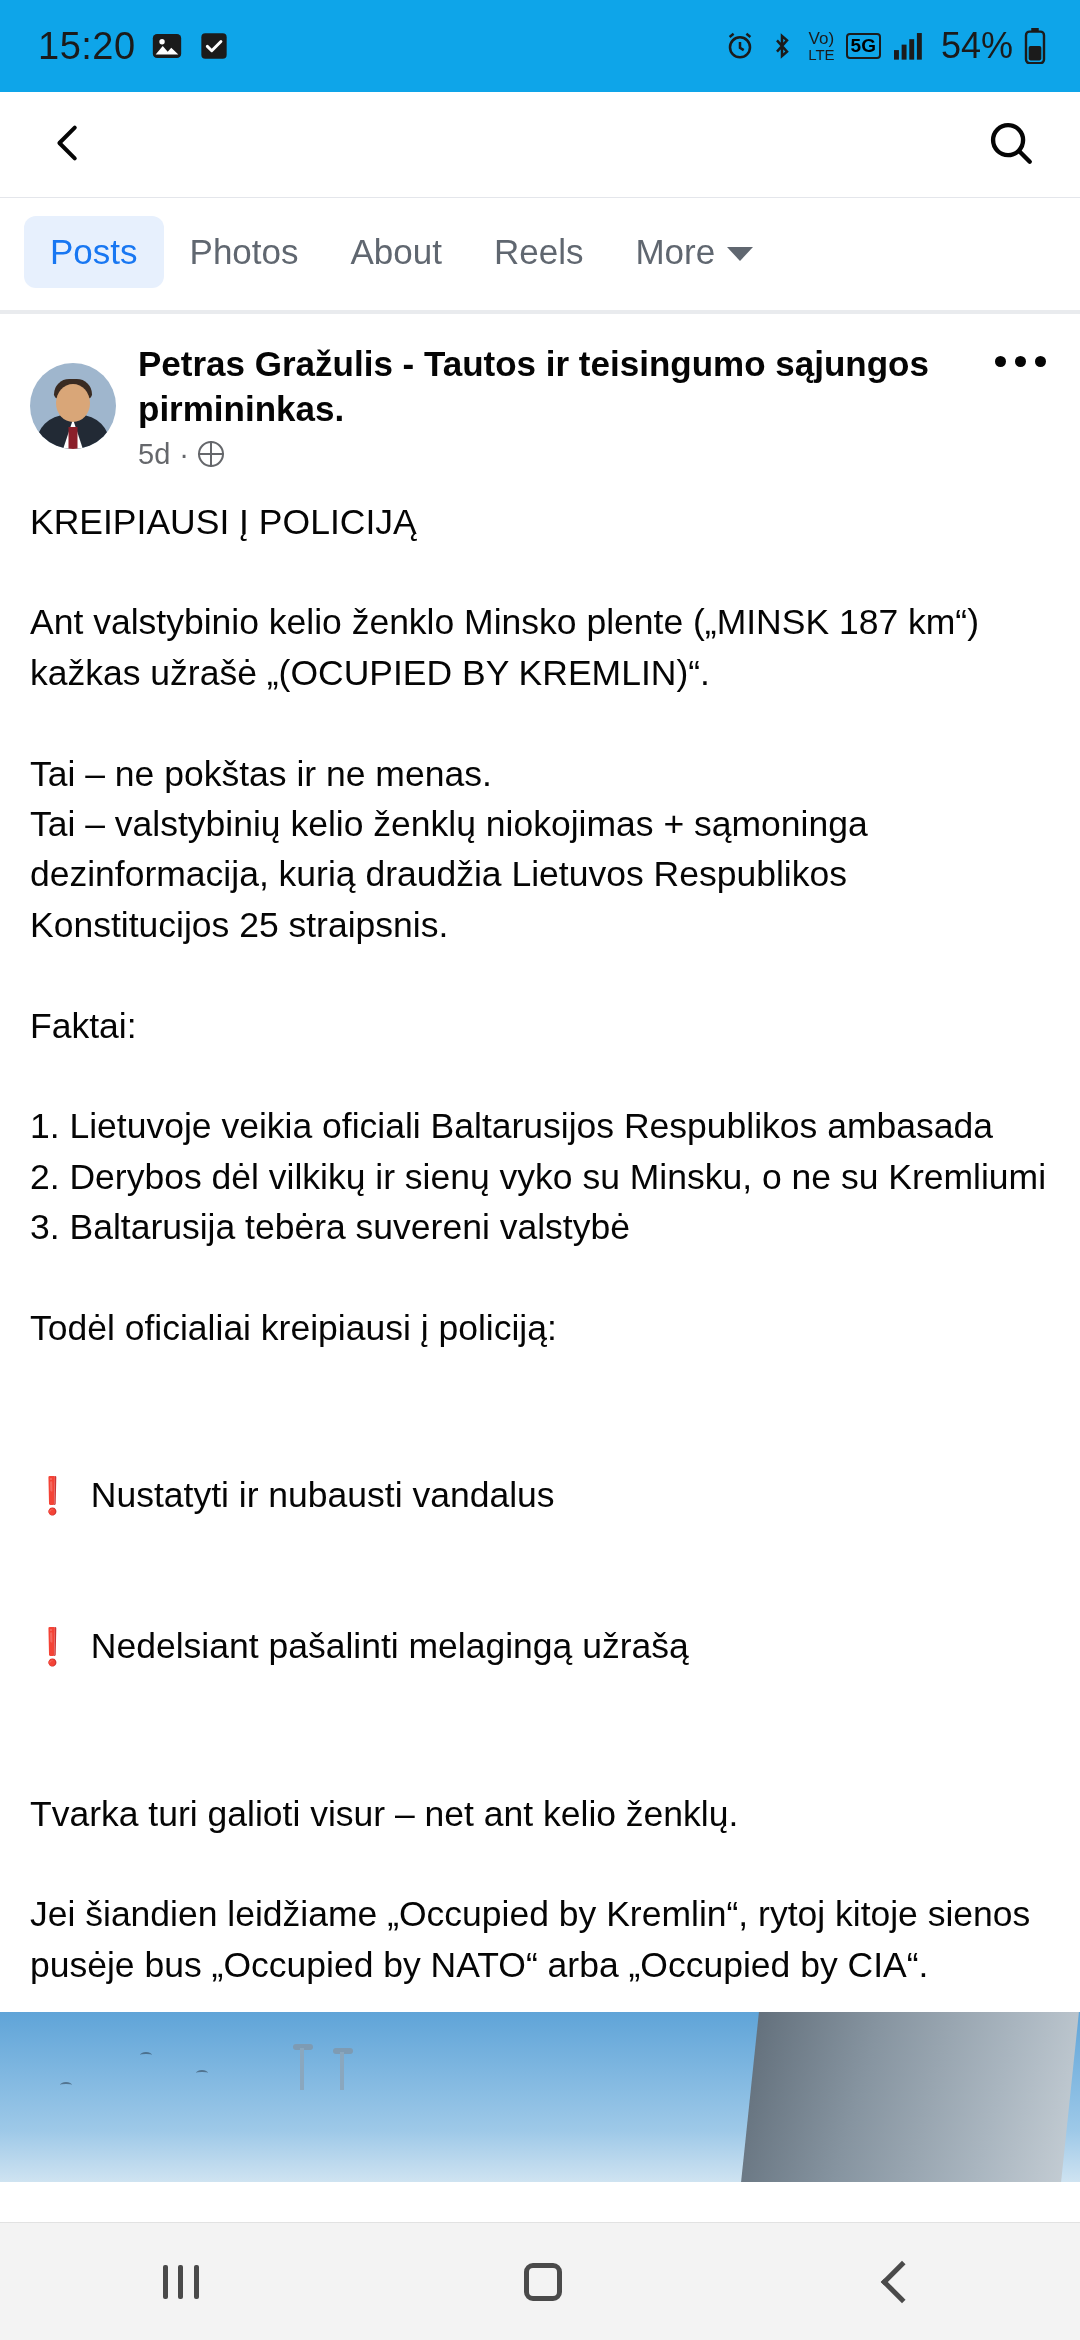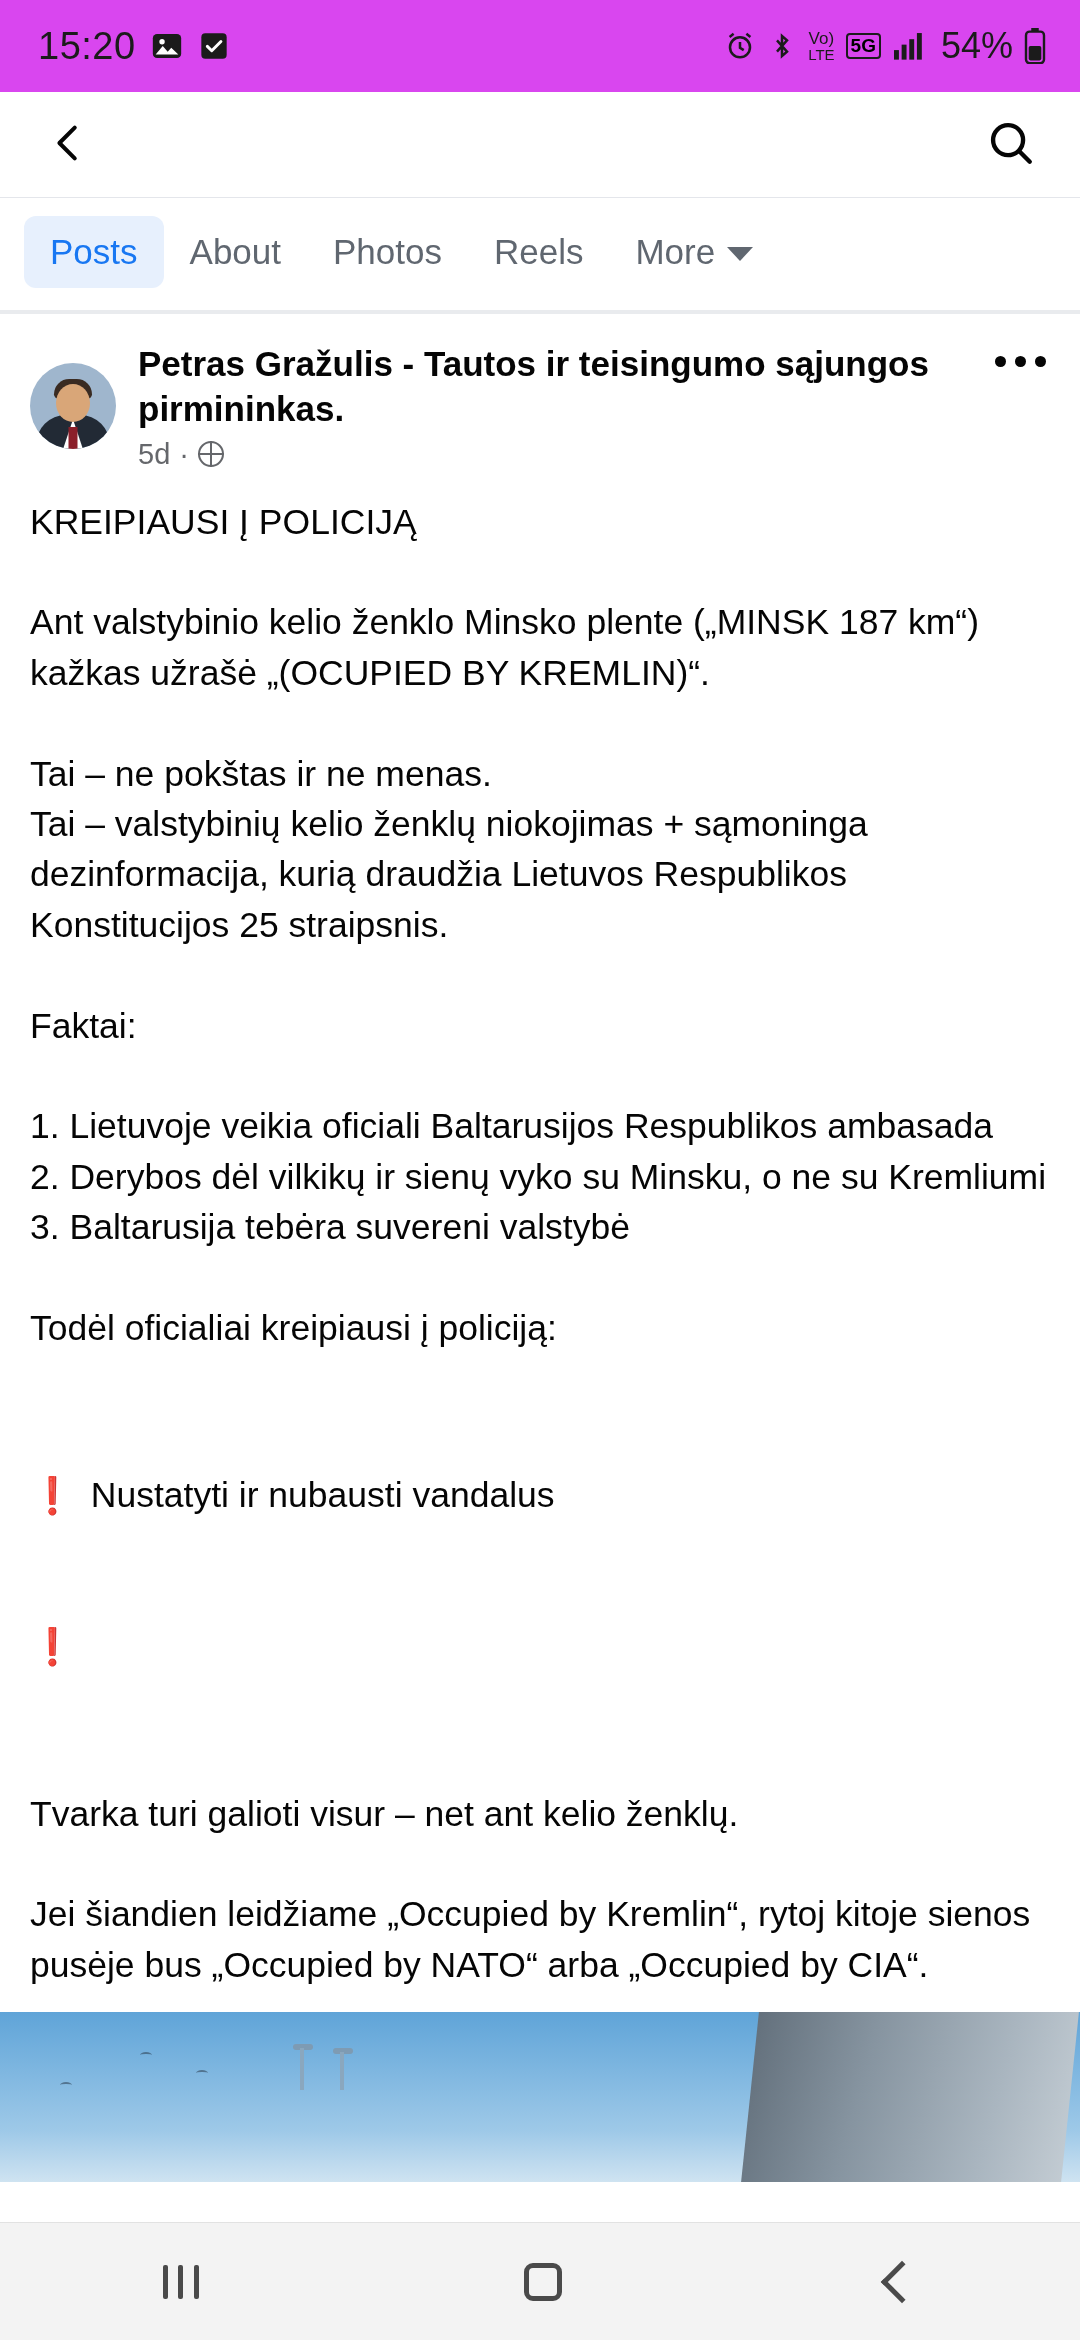--- a/index.html
+++ b/index.html
@@ -11,21 +11,21 @@
     overflow: hidden;
   }
 
   
   .statusbar {
     height: 92px;
     display: flex;
     align-items: center;
     justify-content: space-between;
     padding: 0 34px 0 38px;
-    background: #d946ef;
+    background: #0ea5e9;
   }
   .statusbar-left {
     display: flex;
     align-items: center;
     gap: 14px;
   }
   .status-time {
     font-size: 38px;
     color: #1b1b1b;
     letter-spacing: 0.5px;
@@ -373,22 +373,22 @@
   <span>
     <svg width="50" height="50" viewBox="0 0 24 24" fill="none" stroke="#050505" stroke-width="2.1" stroke-linecap="round">
         <circle cx="10.6" cy="10.6" r="7.2"></circle>
         <path d="M16.1 16.1L21 21"></path>
       </svg>
   </span>
 </div>
 
 <div class="tabs">
   <div class="tab active"><span>Posts</span></div>
+  <div class="tab"><span>Photos</span></div>
   <div class="tab"><span>About</span></div>
-  <div class="tab"><span>Photos</span></div>
   <div class="tab"><span>Reels</span></div>
   <div class="tab"><span>More</span><span class="caret"></span></div>
 </div>
 
 <div class="post">
   <div class="post-header">
     <div class="avatar">
       <span class="body"></span>
         <span class="shirt"></span>
         <span class="tie"></span>
@@ -427,20 +427,21 @@
 
   <div class="blank-line"></div>
 
   <div class="post-body" style="margin-top:0">
     <div class="bullet-line">
       <span class="bang">❗</span>
       <span>Nustatyti ir nubausti vandalus</span>
     </div>
     <div class="bullet-line">
       <span class="bang">❗</span>
+      <span>Nedelsiant pašalinti melagingą užrašą</span>
     </div>
   </div>
 
   <div class="blank-line"></div>
 
   <div class="post-body" style="margin-top:0">Tvarka turi galioti visur – net ant kelio ženklų.
 
 Jei šiandien leidžiame „Occupied by Kremlin“, rytoj kitoje sienos pusėje bus „Occupied by NATO“ arba „Occupied by CIA“.</div>
 </div>
 

